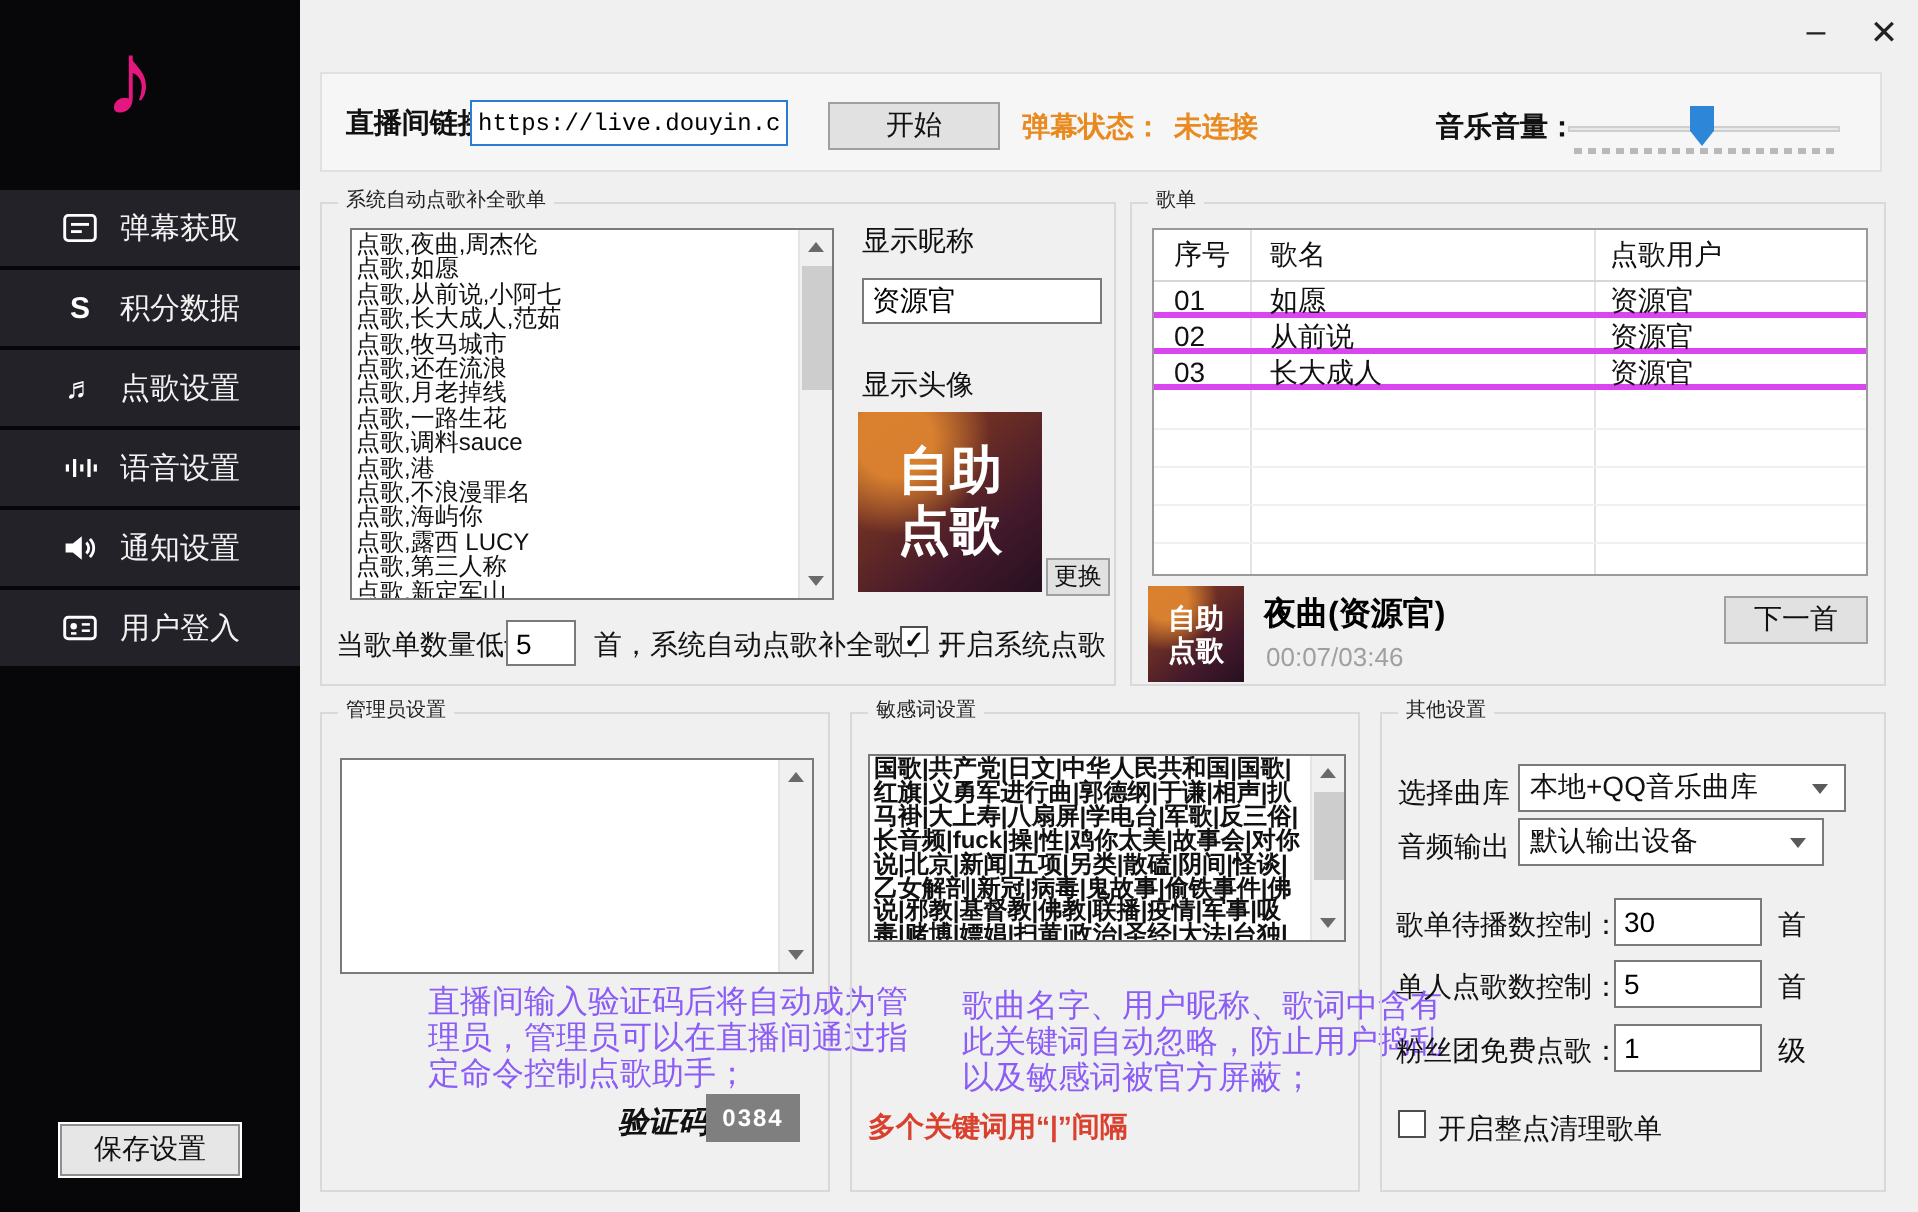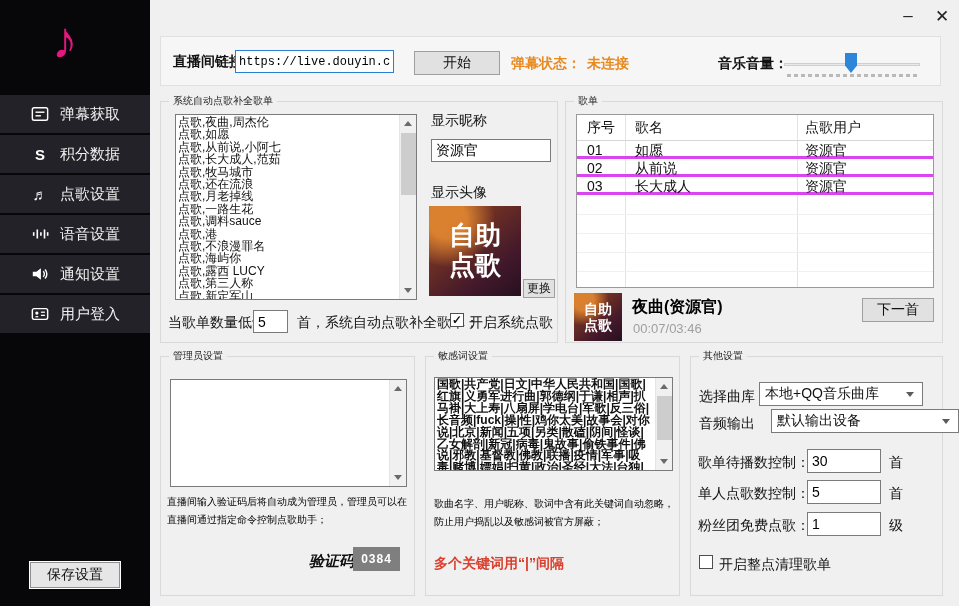--- a/index.html
+++ b/index.html
@@ -82,21 +82,21 @@
   .col-sep { position:absolute; top:0; bottom:0; width:1px; background:#e3e3e3; }
   .tr { position:absolute; left:0; right:0; height:18px; border-bottom:3px solid #d946ef; }
   .td { position:absolute; top:1px; font-size:14px; color:#111; }
   .tr-empty { position:absolute; left:0; right:0; height:19px; border-bottom:1px solid #f0f0f0; }
 
   .np-title { position:absolute; font-size:16px; font-weight:bold; color:#000; }
   .np-time { position:absolute; font-size:13px; color:#9f9f9f; }
   .next-btn { position:absolute; left:296px; top:196px; width:72px; height:24px; background:#e1e1e1;
               border:1px solid #9f9f9f; font-size:14px; color:#111; cursor:pointer; }
 
-  .note { position:absolute; font-size:10px; color:#000000; line-height:18px; }
+  .note { position:absolute; font-size:16px; color:#8b5cf6; line-height:18px;margin-left:47px; }
   .red-note { position:absolute; font-size:14px; font-weight:bold; color:#d9402e; }
   .captcha-box { position:absolute; background:#7f7f7f; color:#ffffff; font-weight:bold; font-size:12px;
                  letter-spacing:1px; display:flex; align-items:center; justify-content:center; }
   .words { position:absolute; left:2px; top:1px; right:18px; font-size:12px; line-height:11.9px;
            color:#111; word-break:break-all; }
 
   .select { position:absolute; height:24px; background:#fff; border:1px solid #7a7a7a;
             display:flex; align-items:center; padding-left:5px; font-size:14px; color:#111; cursor:pointer; }
   .sel-arrow { position:absolute; right:8px; top:9px; width:0; height:0;
                border-left:4px solid transparent; border-right:4px solid transparent;
@@ -298,21 +298,21 @@
   <div class="group" style="left:690px; top:356px; width:253px; height:240px;">
     <span class="gtitle">其他设置</span>
 
     <span class="fld-label" style="left:8px; top:31px;">选择曲库</span>
     <div class="select" style="left:68px; top:25px; width:164px;">
       <span>本地+QQ音乐曲库</span>
       <span class="sel-arrow"></span>
     </div>
 
     <span class="fld-label" style="left:8px; top:58px;">音频输出</span>
-    <div class="select" style="left:80px; top:52px; width:188px;">
+    <div class="select" style="left:68px; top:52px; width:153px;">
       <span>默认输出设备</span>
       <span class="sel-arrow"></span>
     </div>
 
     <span class="fld-label" style="left:7px; top:97px;">歌单待播数控制：</span>
     <input class="txt-input" style="left: 116px; top: 92px; width: 74px; height: 24px;" value="30">
     <span class="unit" style="left:198px; top:97px;">首</span>
 
     <span class="fld-label" style="left:7px; top:128px;">单人点歌数控制：</span>
     <input class="txt-input" style="left: 116px; top: 123px; width: 74px; height: 24px;" value="5">

